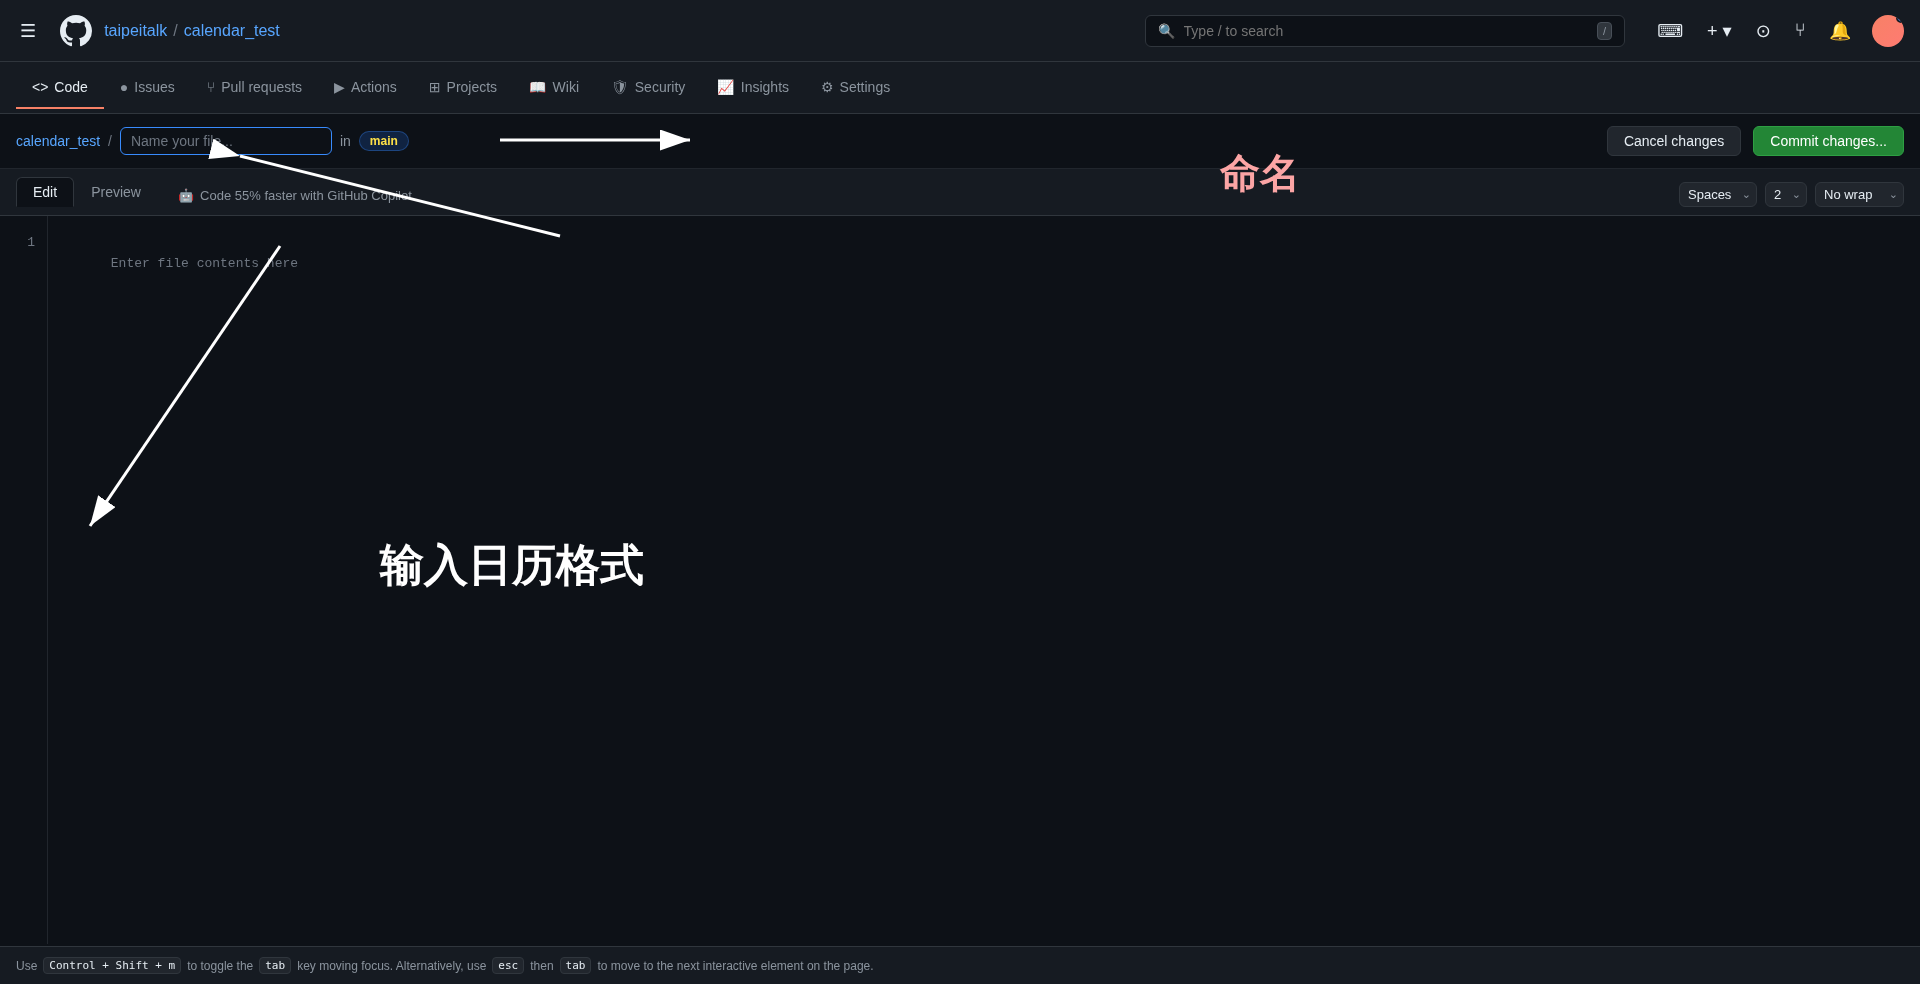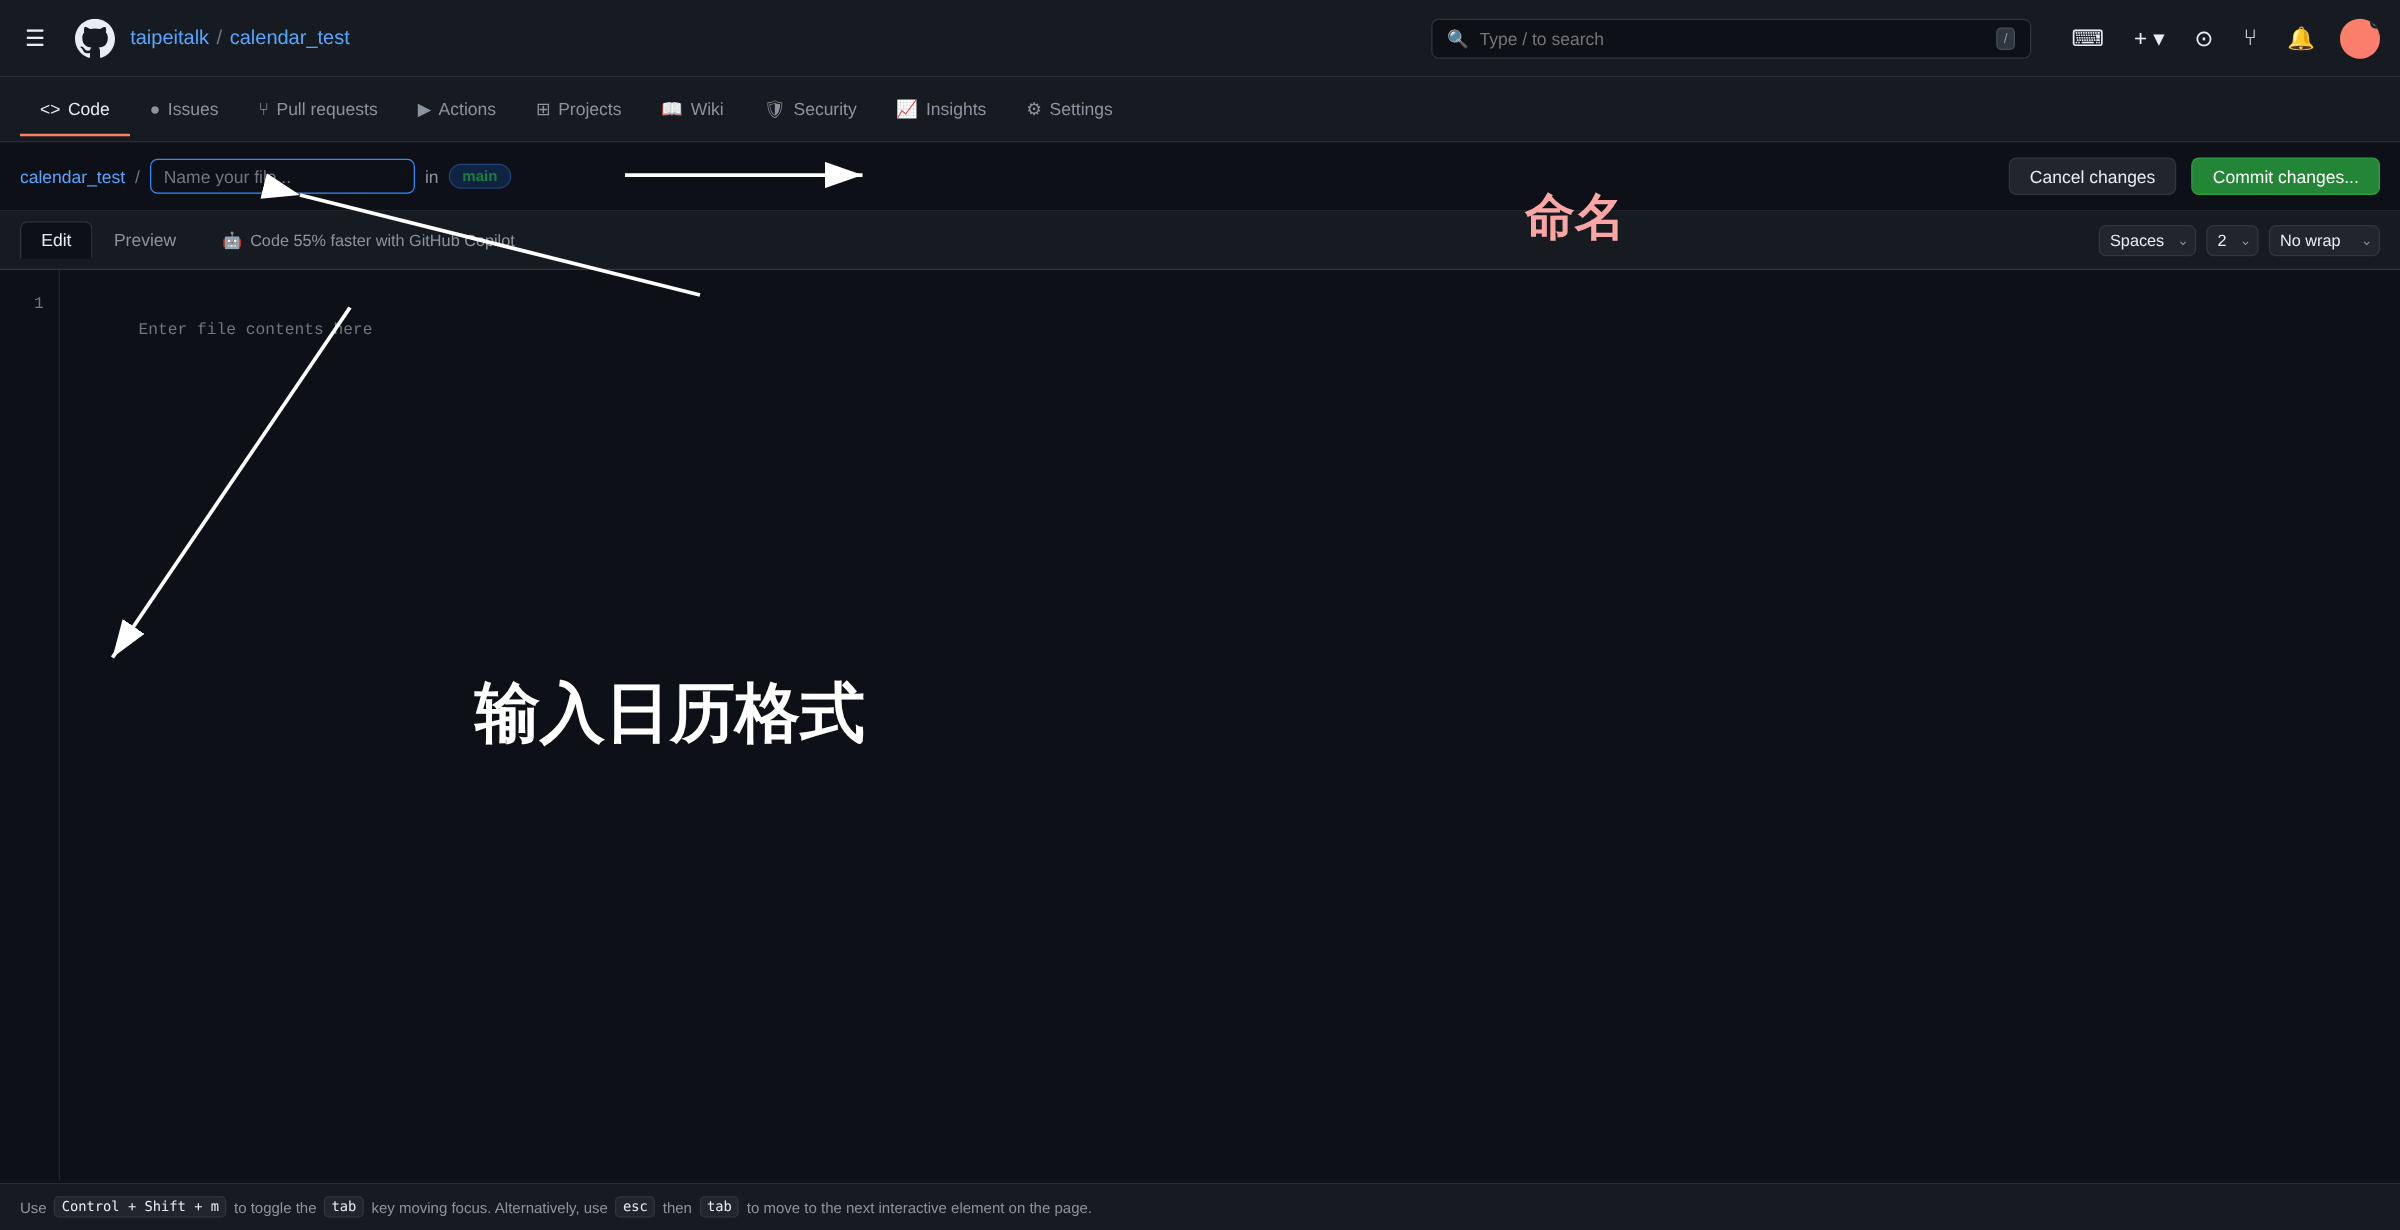--- a/index.html
+++ b/index.html
@@ -153,21 +153,21 @@
       color: #e6edf3;
       font-size: 14px;
       padding: 5px 10px;
       width: 212px;
       outline: none;
     }
     .file-name-input::placeholder { color: #6e7681; }
     .in-label { color: #8b949e; font-size: 14px; }
     .branch-badge {
       background: #1f6feb33;
-      color: #15803d;
+      color: #fde047;
       border: 1px solid #388bfd55;
       border-radius: 20px;
       padding: 2px 10px;
       font-size: 12px;
       font-weight: 600;
     }
     .file-header-actions {
       margin-left: auto;
       display: flex;
       align-items: center;
@@ -188,21 +188,21 @@
       color: #ffffff;
       border-radius: 6px;
       padding: 6px 16px;
       cursor: pointer;
       font-size: 14px;
     }
 
     
     .editor-toolbar {
       display: flex;
-      align-items: center;
+      align-items: flex-end;
       padding: 8px 16px;
       background: #161b22;
       border-bottom: 1px solid #30363d;
       gap: 0;
     }
     .editor-tab {
       padding: 6px 16px;
       cursor: pointer;
       color: #8b949e;
       border-radius: 6px 6px 0 0;
@@ -468,21 +468,21 @@
 
     <svg style="position:absolute; left:60px; top:20px; width:280px; height:320px; pointer-events:none; z-index:20;" viewBox="0 0 280 320">
       <defs>
         <marker id="arrowhead3" markerWidth="10" markerHeight="7" refX="10" refY="3.5" orient="auto">
           <polygon points="0 0, 10 3.5, 0 7" fill="white"></polygon>
         </marker>
       </defs>
       <line x1="220" y1="10" x2="30" y2="290" stroke="white" stroke-width="3" marker-end="url(#arrowhead3)"></line>
     </svg>
 
-    <div style="position:absolute; left:380px; top:320px; color:white; font-size:52px; font-weight:bold; font-family:'PingFang SC','Microsoft YaHei',sans-serif; pointer-events:none; z-index:20;">输入日历格式</div>
+    <div style="position:absolute; left:380px; top:320px; color:white; font-size:44px; font-weight:bold; font-family:'PingFang SC','Microsoft YaHei',sans-serif; pointer-events:none; z-index:20;">输入日历格式</div>
   </div>
 </div>
 
 <div class="status-bar">
   <span>Use</span>
   <kbd class="kbd">Control + Shift + m</kbd>
   <span>to toggle the</span>
   <kbd class="kbd">tab</kbd>
   <span>key moving focus. Alternatively, use</span>
   <kbd class="kbd">esc</kbd>

